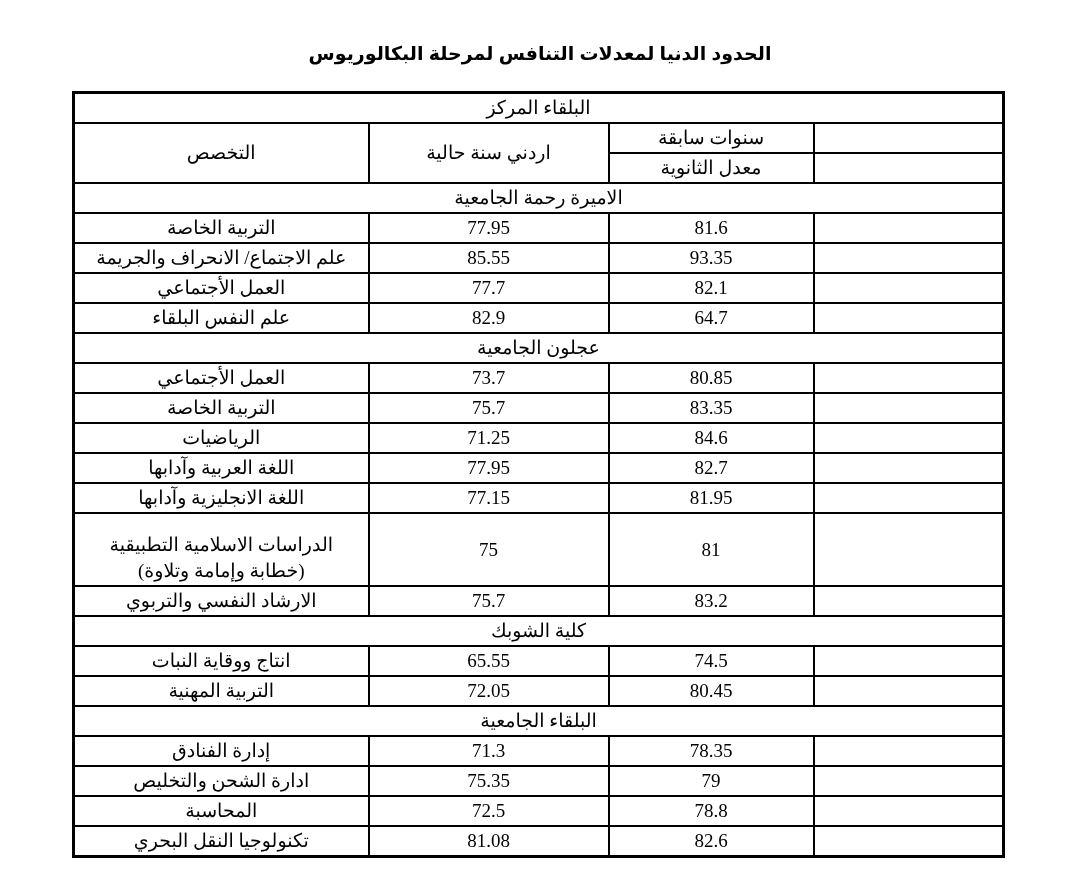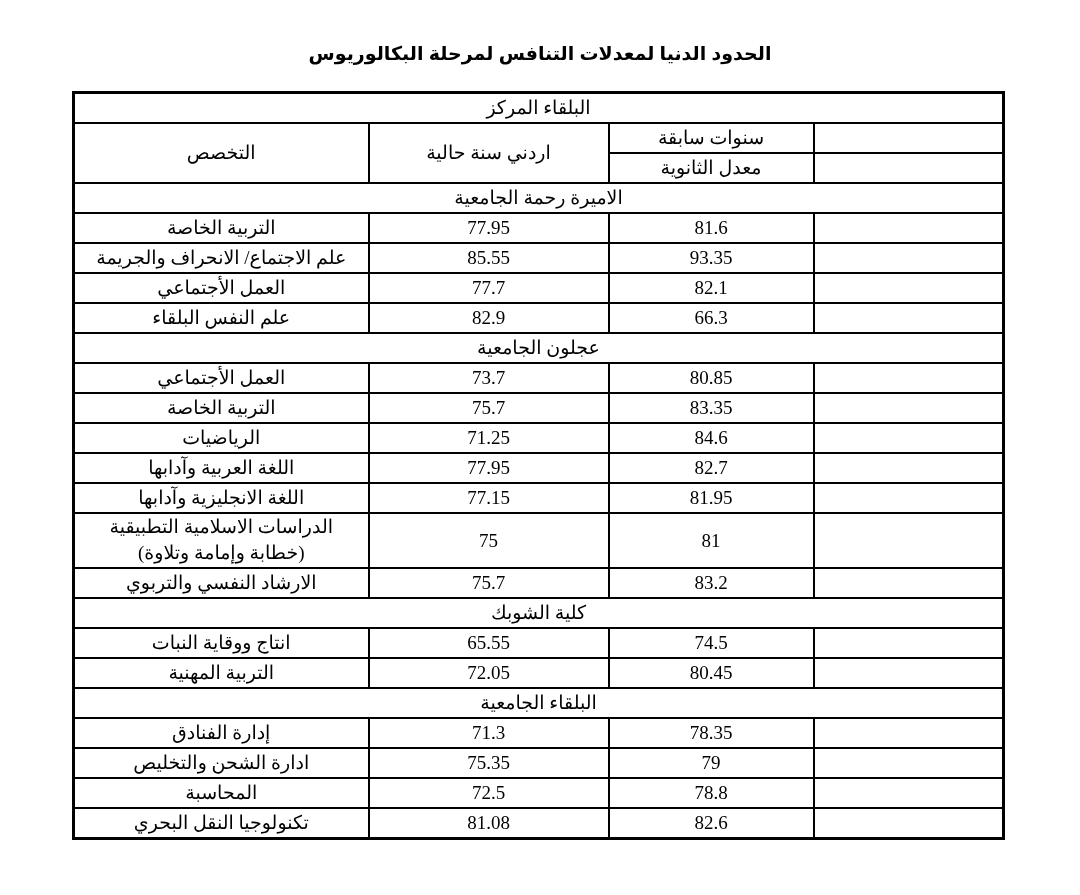--- a/index.html
+++ b/index.html
@@ -82,21 +82,21 @@
   .major {
     text-align: center;
     padding-right: 4px;
   }
   .blank { }
   .two-line {
     height: auto;
   }
   .major.two-line {
     line-height: 1.35;
-    padding-top: 0;
+    padding-top: 18px;
     padding-bottom: 2px;
   }
   .v-bottom { vertical-align: bottom; }
 </style>
 </head>
 <body>
 
 <div class="page">
 
   <h1 class="doc-title">الحدود الدنيا لمعدلات التنافس لمرحلة البكالوريوس</h1>
@@ -142,21 +142,21 @@
           <td class="major">علم الاجتماع/ الانحراف والجريمة</td>
         </tr>
         <tr>
           <td class="blank"></td>
           <td class="num">82.1</td>
           <td class="num">77.7</td>
           <td class="major">العمل الأجتماعي</td>
         </tr>
         <tr>
           <td class="blank"></td>
-          <td class="num">66.3</td>
+          <td class="num">64.7</td>
           <td class="num">82.9</td>
           <td class="major">علم النفس البلقاء</td>
         </tr>
 
         <tr class="banner uni-banner">
           <td colspan="4">عجلون الجامعية</td>
         </tr>
         <tr>
           <td class="blank"></td>
           <td class="num">80.85</td>

